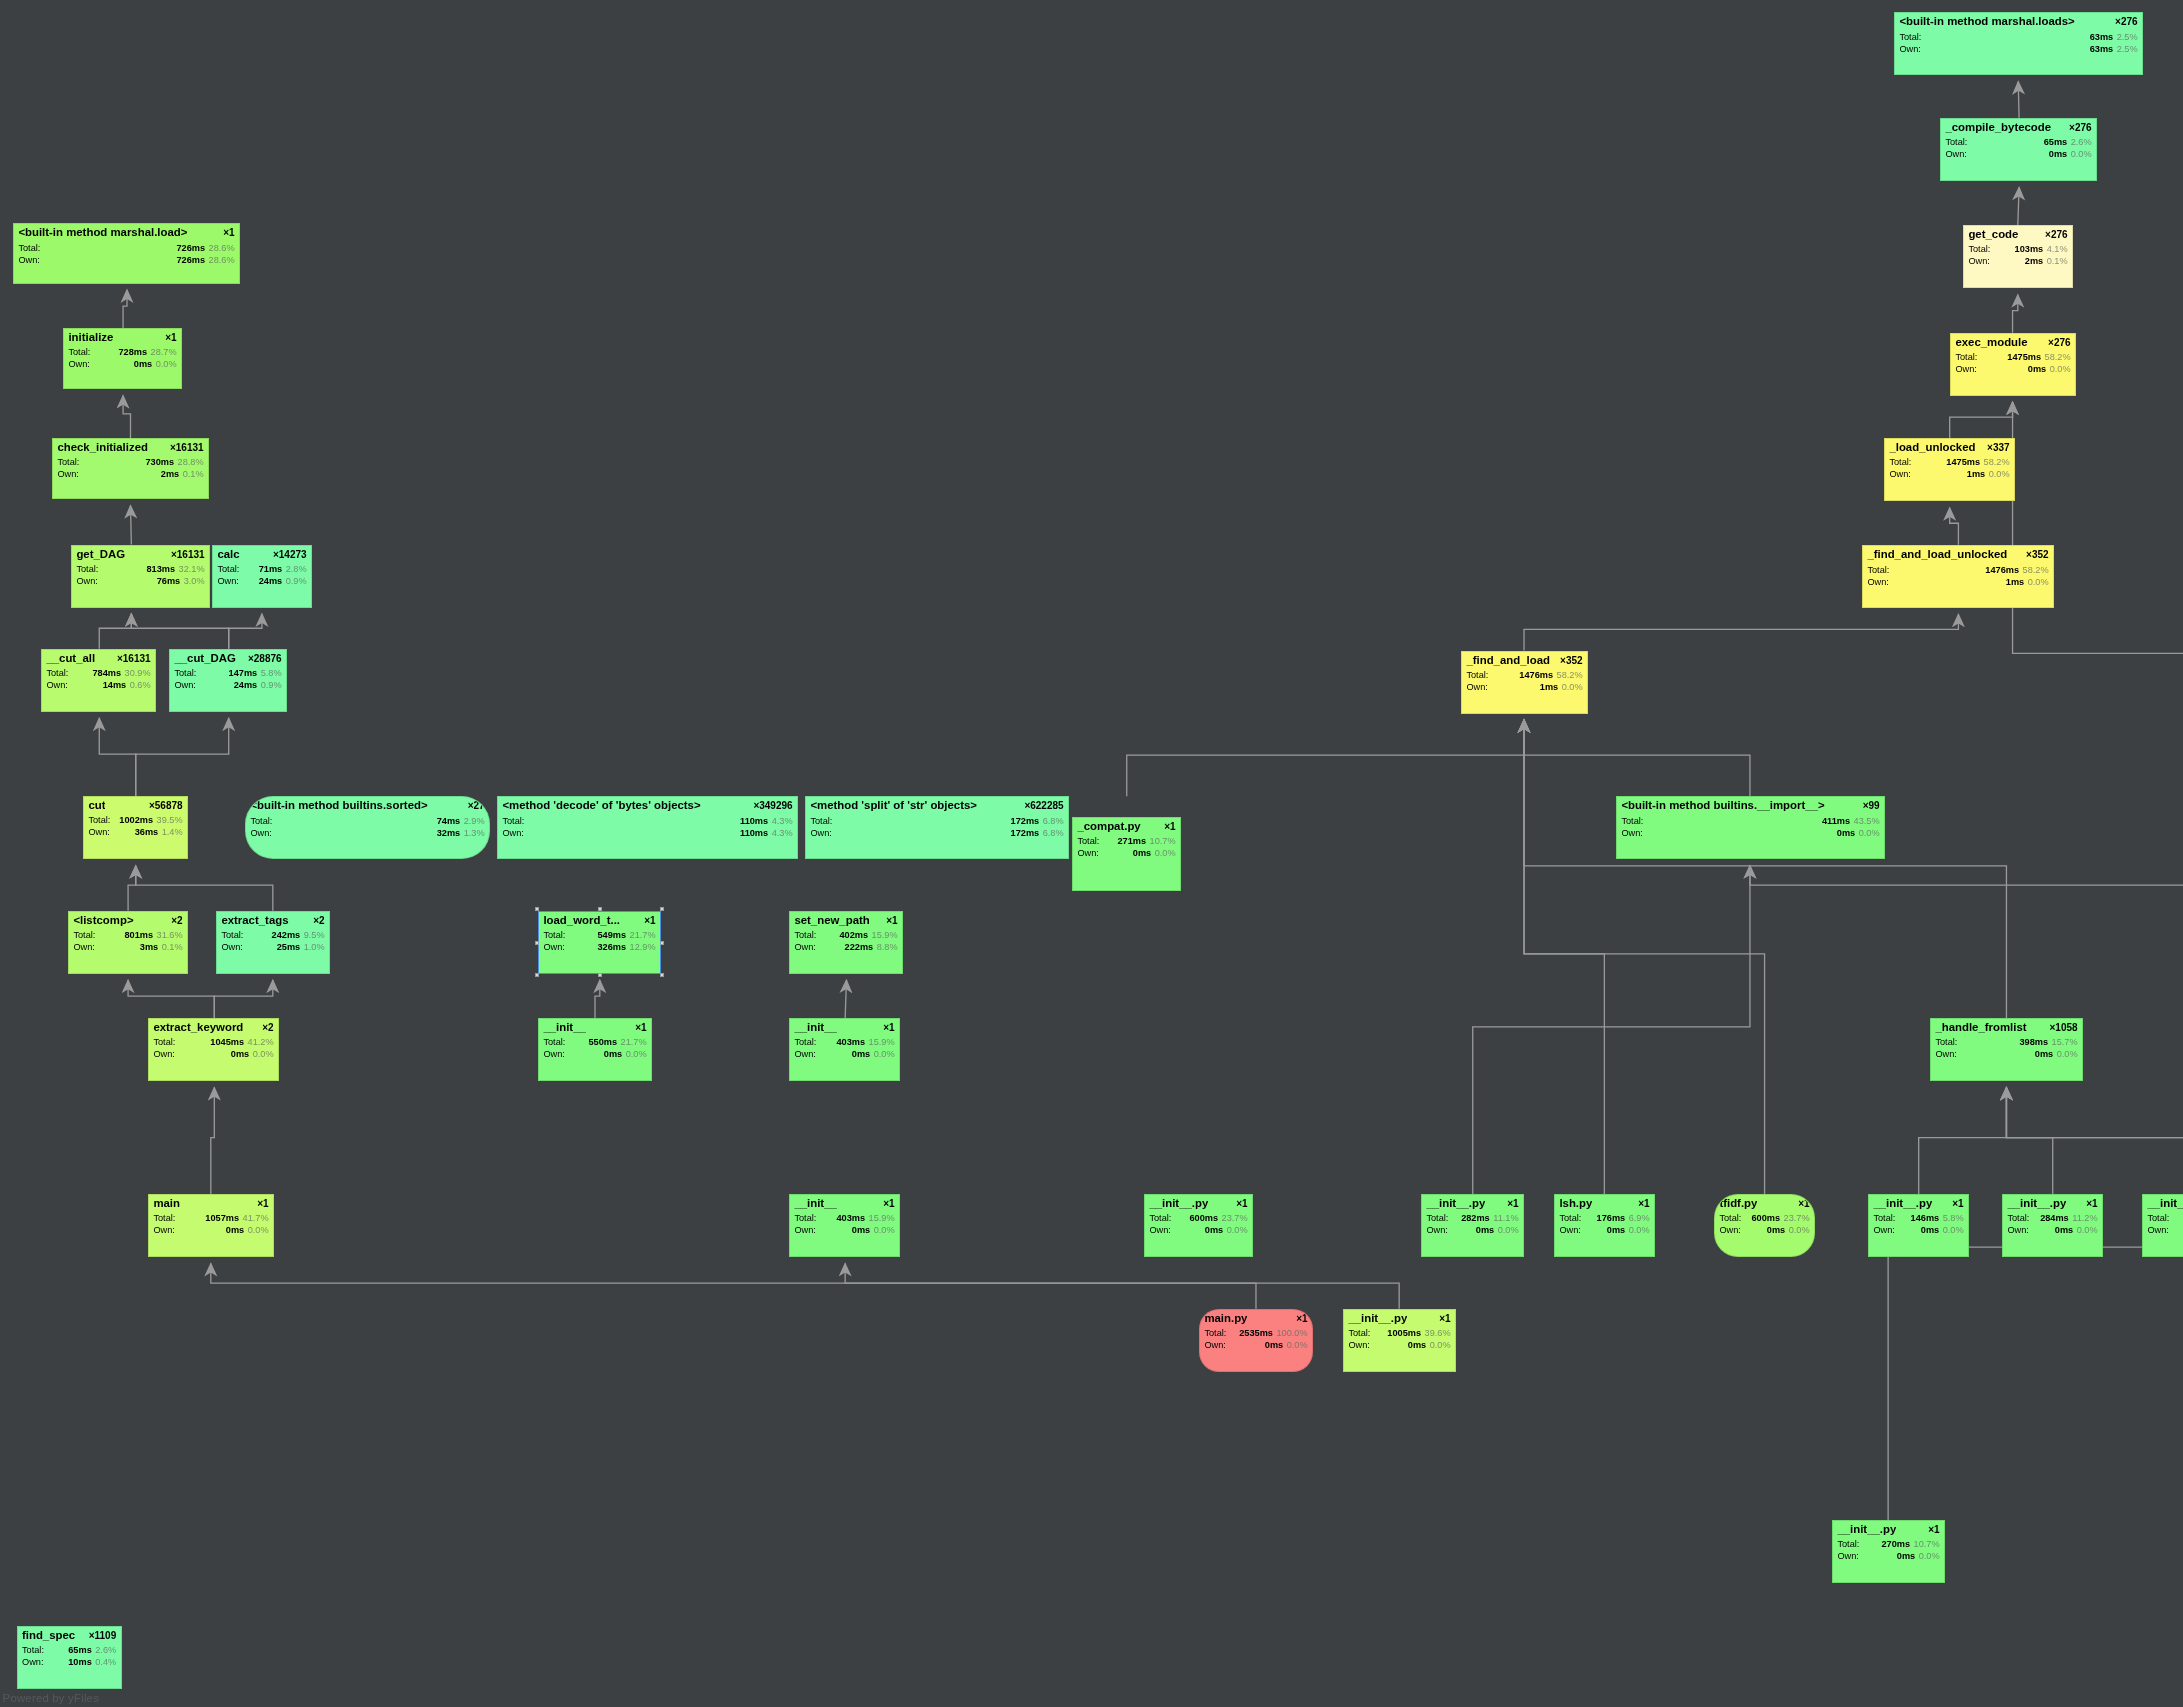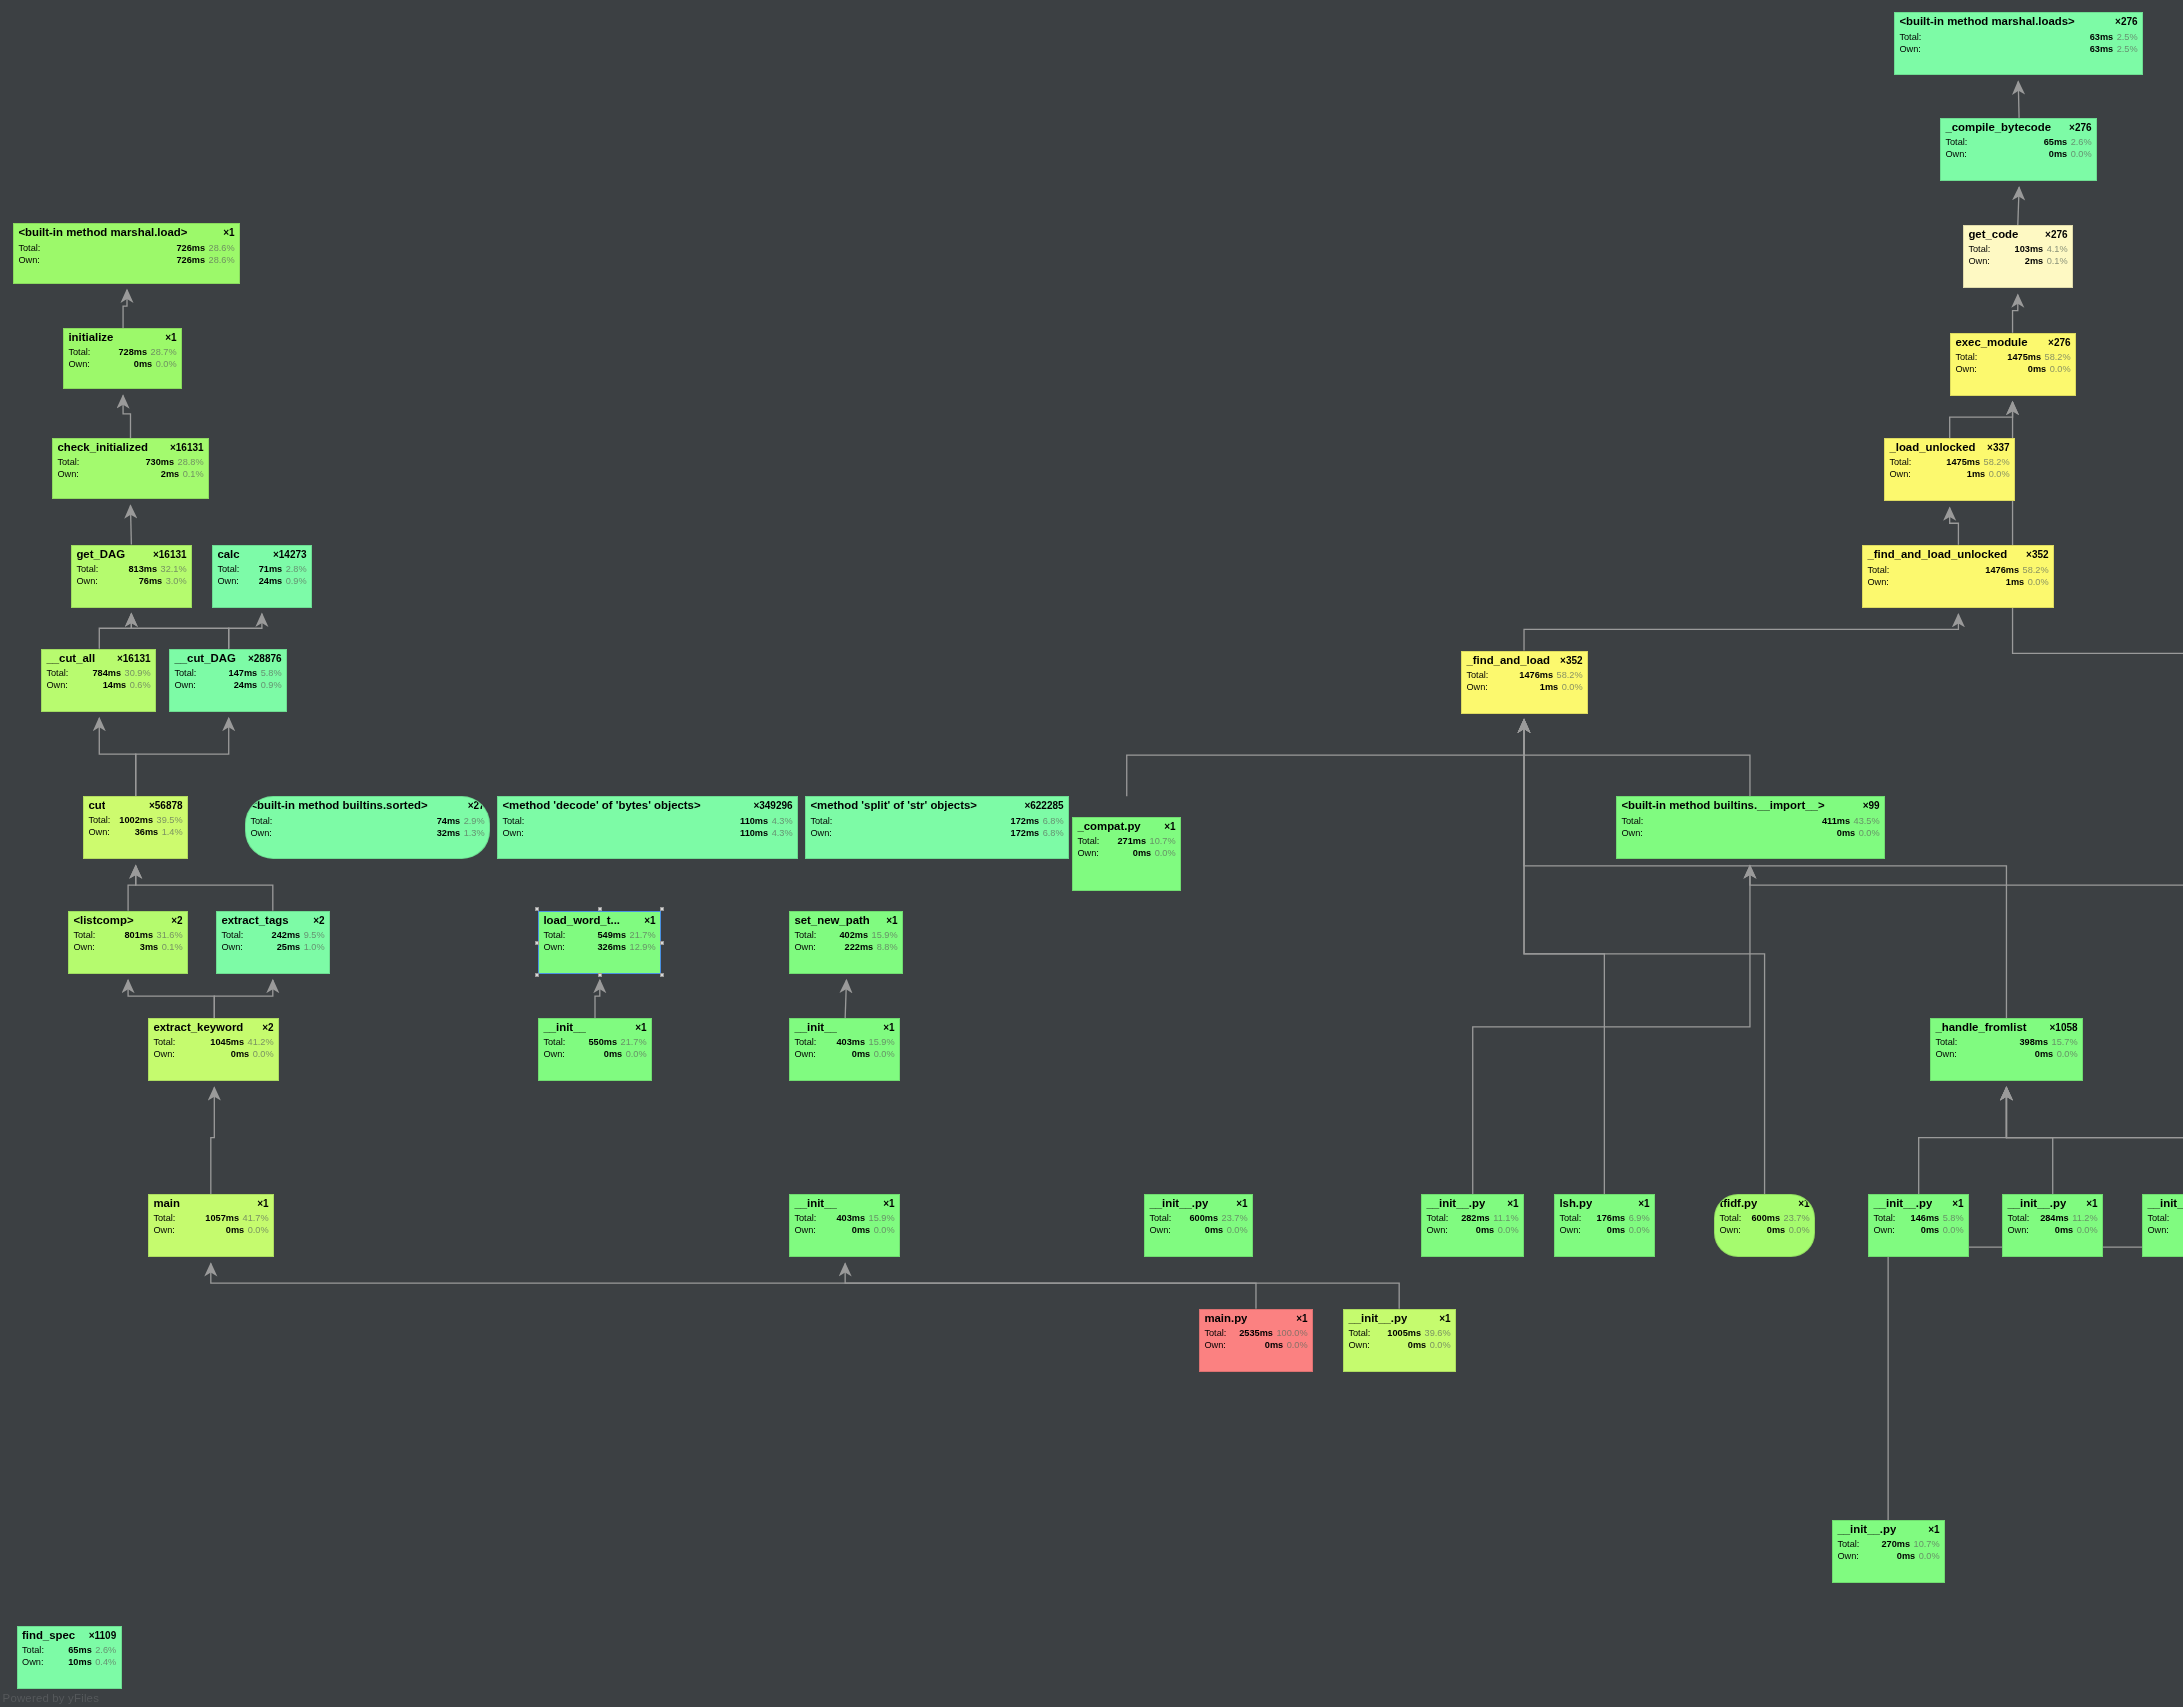--- a/index.html
+++ b/index.html
@@ -134,21 +134,21 @@
           <span class="lbl">Total:</span>
           <span class="val">730ms</span>
           <span class="pct">28.8%</span>
         </div>
         <div class="row">
           <span class="lbl">Own:</span>
           <span class="val">2ms</span>
           <span class="pct">0.1%</span>
         </div>
       </div>
-      <div class="node" style="left: 71px; top: 545px; width: 121px; height: 63px; background: rgb(181, 251, 110);">
+      <div class="node" style="left: 71px; top: 545px; width: 139px; height: 63px; background: rgb(181, 251, 110);">
         <div class="title">
           <span class="fn">get_DAG</span>
           <span class="cnt">×16131</span>
         </div>
         <div class="row">
           <span class="lbl">Total:</span>
           <span class="val">813ms</span>
           <span class="pct">32.1%</span>
         </div>
         <div class="row">
@@ -683,21 +683,21 @@
         </div>
         <div class="row">
           <span class="lbl">Total:</span>
           <span class="val">181ms</span>
         </div>
         <div class="row">
           <span class="lbl">Own:</span>
           <span class="val">0ms</span>
         </div>
       </div>
-      <div class="node" style="left: 1199px; top: 1309px; width: 114px; height: 63px; background: rgb(251, 129, 129);">
+      <div class="node" style="left: 1199px; top: 1309px; width: 114px; height: 63px; background: rgb(251, 129, 129); border-radius: 20px;">
         <div class="title">
           <span class="fn">main.py</span>
           <span class="cnt">×1</span>
         </div>
         <div class="row">
           <span class="lbl">Total:</span>
           <span class="val">2535ms</span>
           <span class="pct">100.0%</span>
         </div>
         <div class="row">

